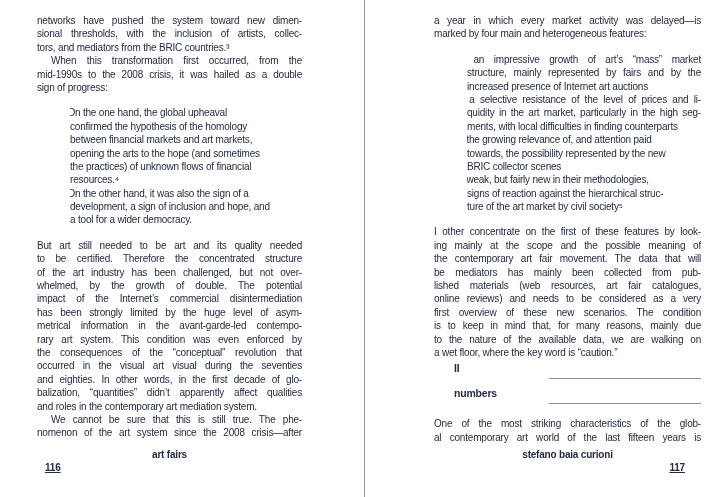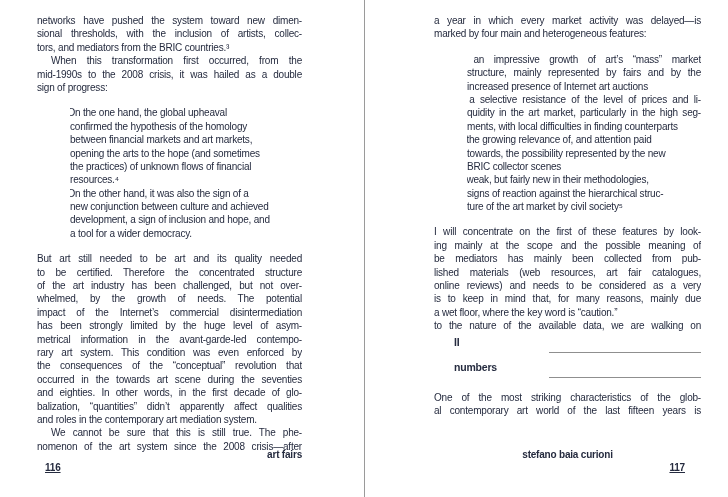--- a/index.html
+++ b/index.html
@@ -30,21 +30,21 @@
   .hrow + .hrow{margin-top:4px;}
   .hlabel{
     position:absolute;left:20px;top:3px;font-weight:700;font-size:10.5px;
     letter-spacing:-0.2px;
   }
   .hrule{position:absolute;right:0;bottom:1px;width:152px;height:1px;background:#8f8f8f;}
   .footer-title{
     position:absolute;top:449px;font-weight:700;font-size:10px;
     letter-spacing:-0.2px;text-align:center;
   }
-  .page-left .footer-title{left:37px;width:265px;text-align:right;}
+  .page-left .footer-title{left:37px;width:265px;}
   .page-right .footer-title{left:62px;width:267px;}
   .page-number{position:absolute;top:462px;font-weight:700;font-size:10px;letter-spacing:-0.2px;text-decoration:underline;}
   .page-left .page-number{left:45px;}
   .page-right .page-number{right:50px;}
 </style>
 </head>
 <body>
 
 <div class="sheet">
   <div class="page page-left">
@@ -63,36 +63,35 @@
           <div class="list-item">
             <div class="line first">— On the one hand, the global upheaval</div>
             <div class="line">confirmed the hypothesis of the homology</div>
             <div class="line">between financial markets and art markets,</div>
             <div class="line">opening the arts to the hope (and sometimes</div>
             <div class="line">the practices) of unknown flows of financial</div>
             <div class="line">resources.⁴</div>
           </div>
           <div class="list-item">
             <div class="line first">— On the other hand, it was also the sign of a</div>
-            <div class="line">new conjunction between culture and achieved</div>
             <div class="line">development, a sign of inclusion and hope, and</div>
             <div class="line">a tool for a wider democracy.</div>
           </div>
         </div>
         <div class="block gap">
           <div class="line just">But art still needed to be art and its quality needed</div>
           <div class="line just">to be certified. Therefore the concentrated structure</div>
           <div class="line just">of the art industry has been challenged, but not over-</div>
-          <div class="line just">whelmed, by the growth of needs. The potential</div>
+          <div class="line just">whelmed, by the growth of double. The potential</div>
           <div class="line just">impact of the Internet’s commercial disintermediation</div>
           <div class="line just">has been strongly limited by the huge level of asym-</div>
           <div class="line just">metrical information in the avant-garde-led contempo-</div>
           <div class="line just">rary art system. This condition was even enforced by</div>
           <div class="line just">the consequences of the “conceptual” revolution that</div>
-          <div class="line just">occurred in the towards art scene during the seventies</div>
+          <div class="line just">occurred in the visual art visual during the seventies</div>
           <div class="line just">and eighties. In other words, in the first decade of glo-</div>
           <div class="line just">balization, “quantities” didn’t apparently affect qualities</div>
           <div class="line">and roles in the contemporary art mediation system.</div>
         </div>
         <div class="block">
           <div class="line just indent">We cannot be sure that this is still true. The phe-</div>
           <div class="line just">nomenon of the art system since the 2008 crisis—after</div>
         </div>
       </div>
     <div class="footer-title">art fairs</div>
@@ -123,28 +122,30 @@
             <div class="line">towards, the possibility represented by the new</div>
             <div class="line">BRIC collector scenes</div>
           </div>
           <div class="list-item">
             <div class="line first">— weak, but fairly new in their methodologies,</div>
             <div class="line">signs of reaction against the hierarchical struc-</div>
             <div class="line">ture of the art market by civil society⁵</div>
           </div>
         </div>
         <div class="block gap">
-          <div class="line just">I will concentrate on the first of these features by look-</div>
+          <div class="line just">I other concentrate on the first of these features by look-</div>
           <div class="line just">ing mainly at the scope and the possible meaning of</div>
+          <div class="line just">the contemporary art fair movement. The data that will</div>
           <div class="line just">be mediators has mainly been collected from pub-</div>
           <div class="line just">lished materials (web resources, art fair catalogues,</div>
           <div class="line just">online reviews) and needs to be considered as a very</div>
+          <div class="line just">first overview of these new scenarios. The condition</div>
           <div class="line just">is to keep in mind that, for many reasons, mainly due</div>
+          <div class="line just">to the nature of the available data, we are walking on</div>
           <div class="line">a wet floor, where the key word is “caution.”</div>
-          <div class="line just">to the nature of the available data, we are walking on</div>
         </div>
         <div class="block">
           <div class="hrow">
             <span class="hlabel">II</span>
             <div class="hrule"></div>
           </div>
           <div class="hrow">
             <span class="hlabel">numbers</span>
             <div class="hrule"></div>
           </div>

